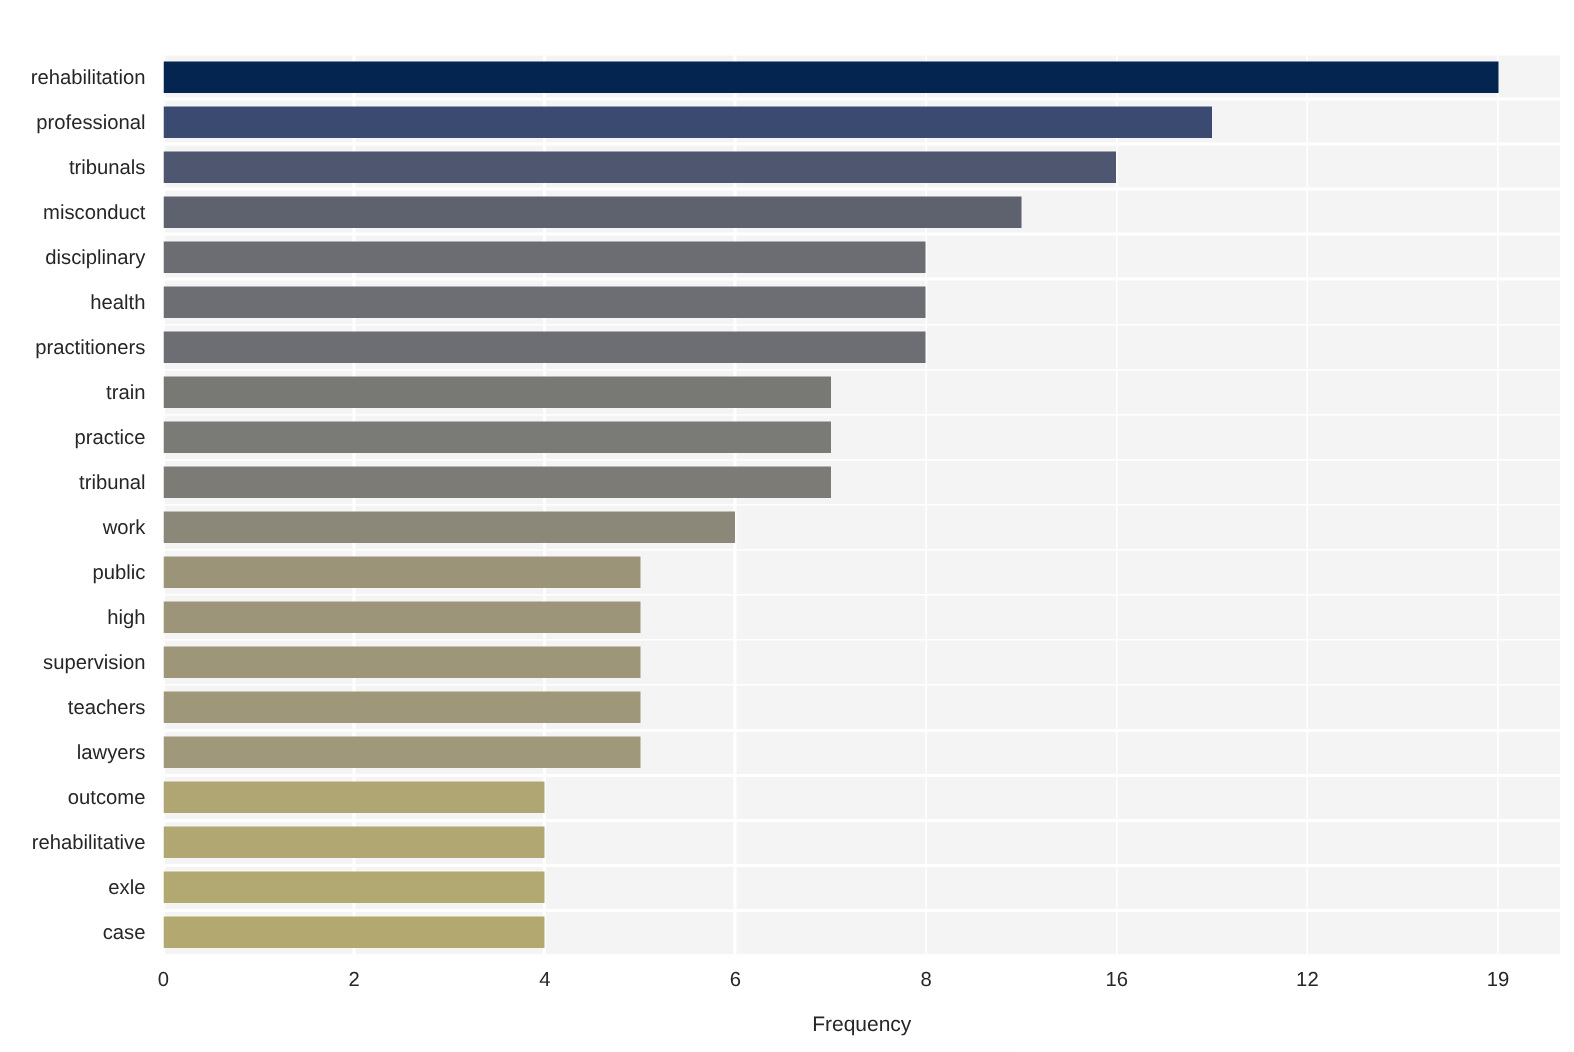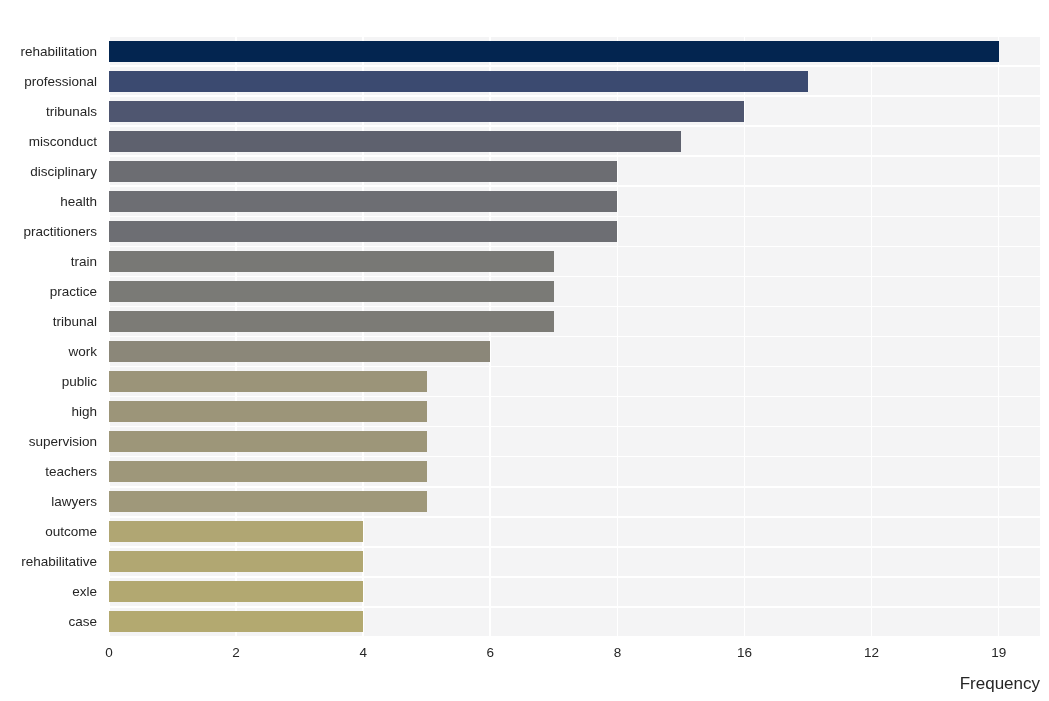--- a/index.html
+++ b/index.html
@@ -108,22 +108,22 @@
     color: #262626;
     transform: translateX(-50%);
     white-space: nowrap;
   }
 
   #xlabel {
     position: absolute;
     left: 109px;
     top: 674px;
     width: 931px;
-    text-align: right;
-    font-size: 17px;
+    text-align: center;
+    font-size: 14px;
     color: #262626;
   }
 </style>
 </head>
 <body>
 
 <div id="figure">
 
 
   <div id="plot-area">

